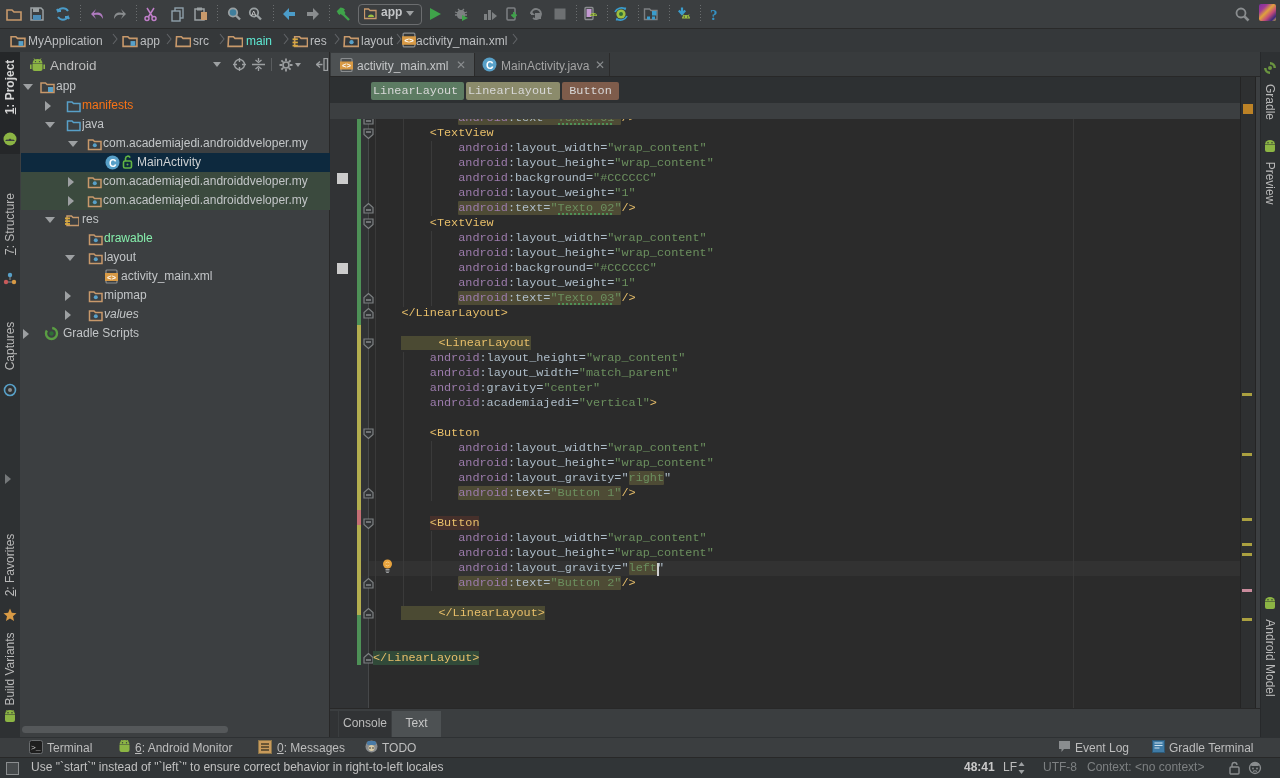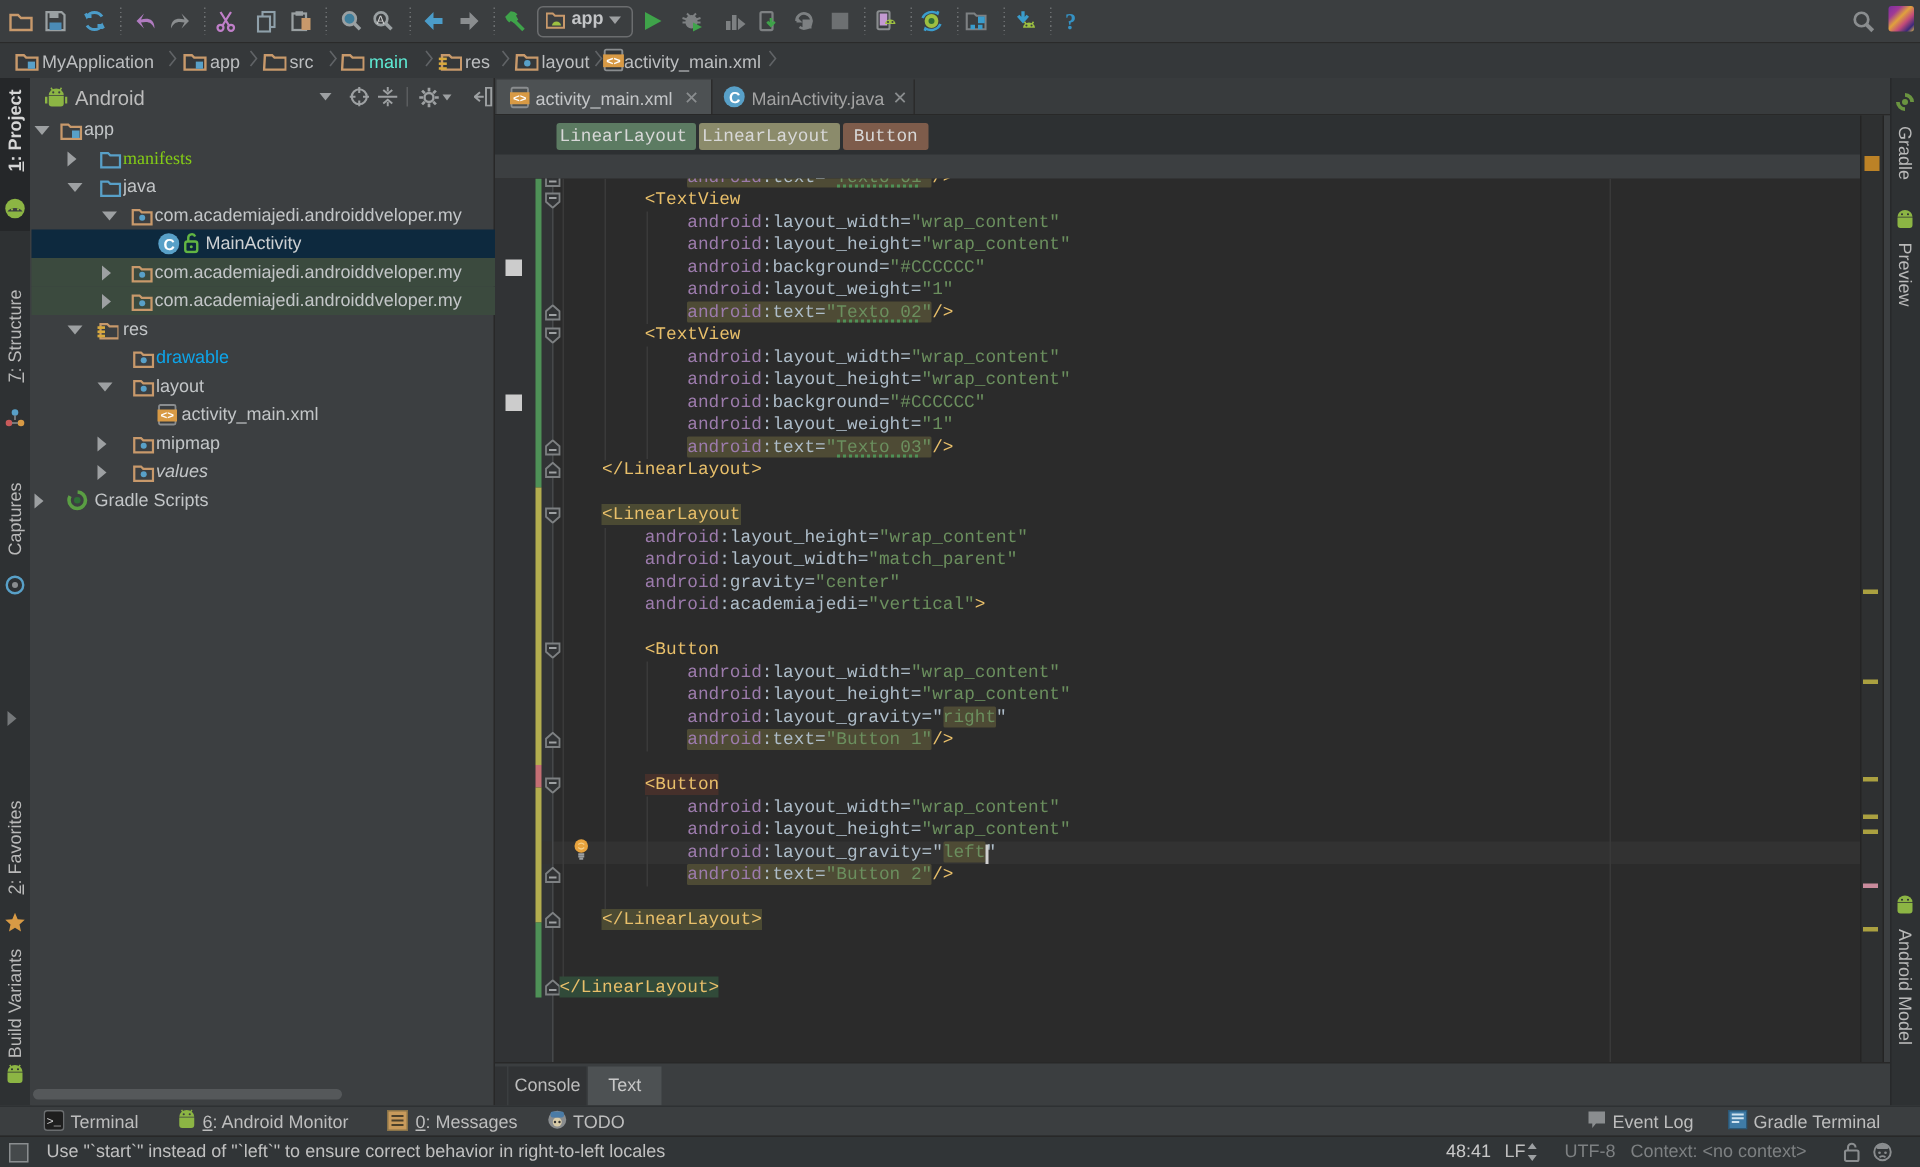--- a/index.html
+++ b/index.html
@@ -8,21 +8,21 @@
 .sep{position:absolute;width:1px;top:5px;height:18px;
 background-image:repeating-linear-gradient(#6a6d6f 0 1px,transparent 1px 3px);}
 pre{margin:0;}
 .cl{position:absolute;left:373px;font-family:"Liberation Mono",monospace;
 font-size:11.83px;line-height:15px;height:15px;white-space:pre;color:#a9b7c6;}
 .ns{color:#9c7bac;}
 .pn{color:#aebdc9;}
 .str{color:#6b8f5e;}
 .tag{color:#e8bf6a;}
 .hw{background:#4e4b35;border-radius:1px;}
-.holive{background:#4b4a33;color:#e8bf6a;}
+.holive{background:#4b4a33;color:#e8bf6a;padding-left:37px;}
 .hmaroon{background:#46302b;color:#e8bf6a;}
 .hgreen{background:#314a39;color:#e8bf6a;}
 .typo{background-image:repeating-linear-gradient(90deg,#4e9157 0 2px,transparent 2px 4px);
 background-position:0 100%;background-size:100% 2px;background-repeat:no-repeat;}
 .chip{position:absolute;top:82px;height:18px;line-height:18px;border-radius:2px;
 font-family:"Liberation Mono",monospace;font-size:11.83px;color:#d8d8d8;padding:0 2px;}
 .vtextL{position:absolute;transform:rotate(-90deg);transform-origin:center;
 font-size:12px;color:#b9b9b9;white-space:nowrap;}
 .vtextR{position:absolute;transform:rotate(90deg);transform-origin:center;
 font-size:12px;color:#b9b9b9;white-space:nowrap;}
@@ -307,21 +307,21 @@
 <div class="arr arrD" style="left:23px;top:84px;"></div>
 <svg class="icon" style="left:40px;top:79px" width="15" height="15" viewBox="0 0 15 15">
     <path d="M1 4 h4.5 l1.5 1.5 h7 v8 h-13 z" fill="none" stroke="#c8996b" stroke-width="1.5"></path>
     <rect x="8" y="8" width="5" height="5" fill="#58a0c8"></rect>
   </svg>
 <div class="a" style="left:56px;top:77px;max-width:274px;height:19px;line-height:19px;font-size:12px;color:#c2c5c7;overflow:hidden;white-space:nowrap;">app</div>
 <div class="arr arrR" style="left:45px;top:101px;"></div>
 <svg class="icon" style="left:66px;top:98px" width="15" height="15" viewBox="0 0 15 15">
     <path d="M1.5 4 h4.5 l1.5 1.5 h6.5 v8 h-12.5 z" fill="none" stroke="#58a0c8" stroke-width="1.5"></path>
   </svg>
-<div class="a" style="left:82px;top:96px;max-width:248px;height:19px;line-height:19px;font-size:12px;color:#84cc16;overflow:hidden;white-space:nowrap;font-family:Liberation Serif, serif;">manifests</div>
+<div class="a" style="left:82px;top:96px;max-width:248px;height:19px;line-height:19px;font-size:12px;color:#f97316;overflow:hidden;white-space:nowrap;">manifests</div>
 <div class="arr arrD" style="left:45px;top:122px;"></div>
 <svg class="icon" style="left:66px;top:117px" width="15" height="15" viewBox="0 0 15 15">
     <path d="M1.5 4 h4.5 l1.5 1.5 h6.5 v8 h-12.5 z" fill="none" stroke="#58a0c8" stroke-width="1.5"></path>
   </svg>
 <div class="a" style="left:82px;top:115px;max-width:248px;height:19px;line-height:19px;font-size:12px;color:#c2c5c7;overflow:hidden;white-space:nowrap;">java</div>
 <div class="arr arrD" style="left:68px;top:141px;"></div>
 <svg class="icon" style="left:87px;top:136px" width="15" height="15" viewBox="0 0 15 15">
     <path d="M1.5 4 h4.5 l1.5 1.5 h6.5 v8 h-12.5 z" fill="none" stroke="#c8996b" stroke-width="1.5"></path>
     <circle cx="7.8" cy="9.2" r="2" fill="#58a0c8"></circle>
   </svg>
@@ -351,21 +351,21 @@
     <path d="M3 4 h4.5 l1.5 1.5 h6 v8 h-12 z" fill="none" stroke="#c8996b" stroke-width="1.5"></path>
     <rect x="1" y="5.5" width="5" height="1.8" fill="#d8a93c"></rect>
     <rect x="1" y="8.3" width="5" height="1.8" fill="#d8a93c"></rect>
     <rect x="1" y="11.1" width="5" height="1.8" fill="#d8a93c"></rect>
   </svg>
 <div class="a" style="left:82px;top:210px;max-width:248px;height:19px;line-height:19px;font-size:12px;color:#c2c5c7;overflow:hidden;white-space:nowrap;">res</div>
 <svg class="icon" style="left:88px;top:231px" width="15" height="15" viewBox="0 0 15 15">
     <path d="M1.5 4 h4.5 l1.5 1.5 h6.5 v8 h-12.5 z" fill="none" stroke="#c8996b" stroke-width="1.5"></path>
     <circle cx="7.8" cy="9.2" r="2" fill="#58a0c8"></circle>
   </svg>
-<div class="a" style="left:104px;top:229px;max-width:226px;height:19px;line-height:19px;font-size:12px;color:#0ea5e9;overflow:hidden;white-space:nowrap;">drawable</div>
+<div class="a" style="left:104px;top:229px;max-width:226px;height:19px;line-height:19px;font-size:12px;color:#86efac;overflow:hidden;white-space:nowrap;">drawable</div>
 <div class="arr arrD" style="left:65px;top:255px;"></div>
 <svg class="icon" style="left:88px;top:250px" width="15" height="15" viewBox="0 0 15 15">
     <path d="M1.5 4 h4.5 l1.5 1.5 h6.5 v8 h-12.5 z" fill="none" stroke="#c8996b" stroke-width="1.5"></path>
     <circle cx="7.8" cy="9.2" r="2" fill="#58a0c8"></circle>
   </svg>
 <div class="a" style="left:104px;top:248px;max-width:226px;height:19px;line-height:19px;font-size:12px;color:#c2c5c7;overflow:hidden;white-space:nowrap;">layout</div>
 <svg class="icon" style="left:104px;top:269px" width="15" height="15" viewBox="0 0 15 15">
     <rect x="2" y="1" width="11" height="13" rx="1" fill="none" stroke="#8a8d8f" stroke-width="1.2"></rect>
     <rect x="1" y="4" width="13" height="8" fill="#d89a45"></rect>
     <text x="3" y="10.5" font-size="7.5" font-weight="bold" fill="#fff" font-family="Liberation Mono">&lt;&gt;</text>
@@ -571,21 +571,21 @@
   </svg>
 <div class="tbtxt" style="left:1075px;top:738px;">Event Log</div>
 <svg class="icon" style="left:1152px;top:740px" width="13" height="13" viewBox="0 0 13 13">
     <rect x="0.5" y="0.5" width="12" height="12" fill="#3f7ba6" stroke="#2c5876" stroke-width="1"></rect>
     <path d="M2.5 3 h8 M2.5 5.5 h8 M2.5 8 h5" stroke="#cfe3f0" stroke-width="1.2"></path>
   </svg>
 <div class="tbtxt" style="left:1169px;top:738px;">Gradle Terminal</div>
 <div class="a" style="left:0;top:757px;width:1280px;height:21px;background:#313537;border-top:1px solid #282828;box-sizing:border-box;"></div>
 <div class="a" style="left:6px;top:762px;width:11px;height:11px;border:1.5px solid #8a8d8f;background:#45494b;"></div>
 <div class="a" style="left:31px;top:760px;font-size:12px;color:#c0c0c0;">Use "`start`" instead of "`left`" to ensure correct behavior in right-to-left locales</div>
-<div class="a" style="left:964px;top:760px;font-size:12px;color:#c9c9c9;">48:41</div>
+<div class="a" style="left:964px;top:760px;font-size:12px;color:#c9c9c9;font-weight:bold;">48:41</div>
 <div class="a" style="left:1003px;top:760px;font-size:12px;color:#bdbdbd;">LF</div>
 <svg class="icon" style="left:1018px;top:762px" width="7" height="12" viewBox="0 0 7 12">
     <path d="M3.5 0 L6.5 4 H0.5 z M3.5 12 L6.5 8 H0.5 z" fill="#9da0a2"></path>
   </svg>
 <div class="a" style="left:1043px;top:760px;font-size:12px;color:#7d8082;">UTF-8</div>
 <div class="a" style="left:1087px;top:760px;font-size:12px;color:#7d8082;">Context: &lt;no context&gt;</div>
 <svg class="icon" style="left:1228px;top:761px" width="13" height="14" viewBox="0 0 13 14">
     <rect x="2" y="6" width="9" height="7" rx="1" fill="none" stroke="#8a8d8f" stroke-width="1.4"></rect>
     <path d="M4 6 V4 a2.5 2.5 0 0 1 5 0" fill="none" stroke="#8a8d8f" stroke-width="1.4"></path>
   </svg>

